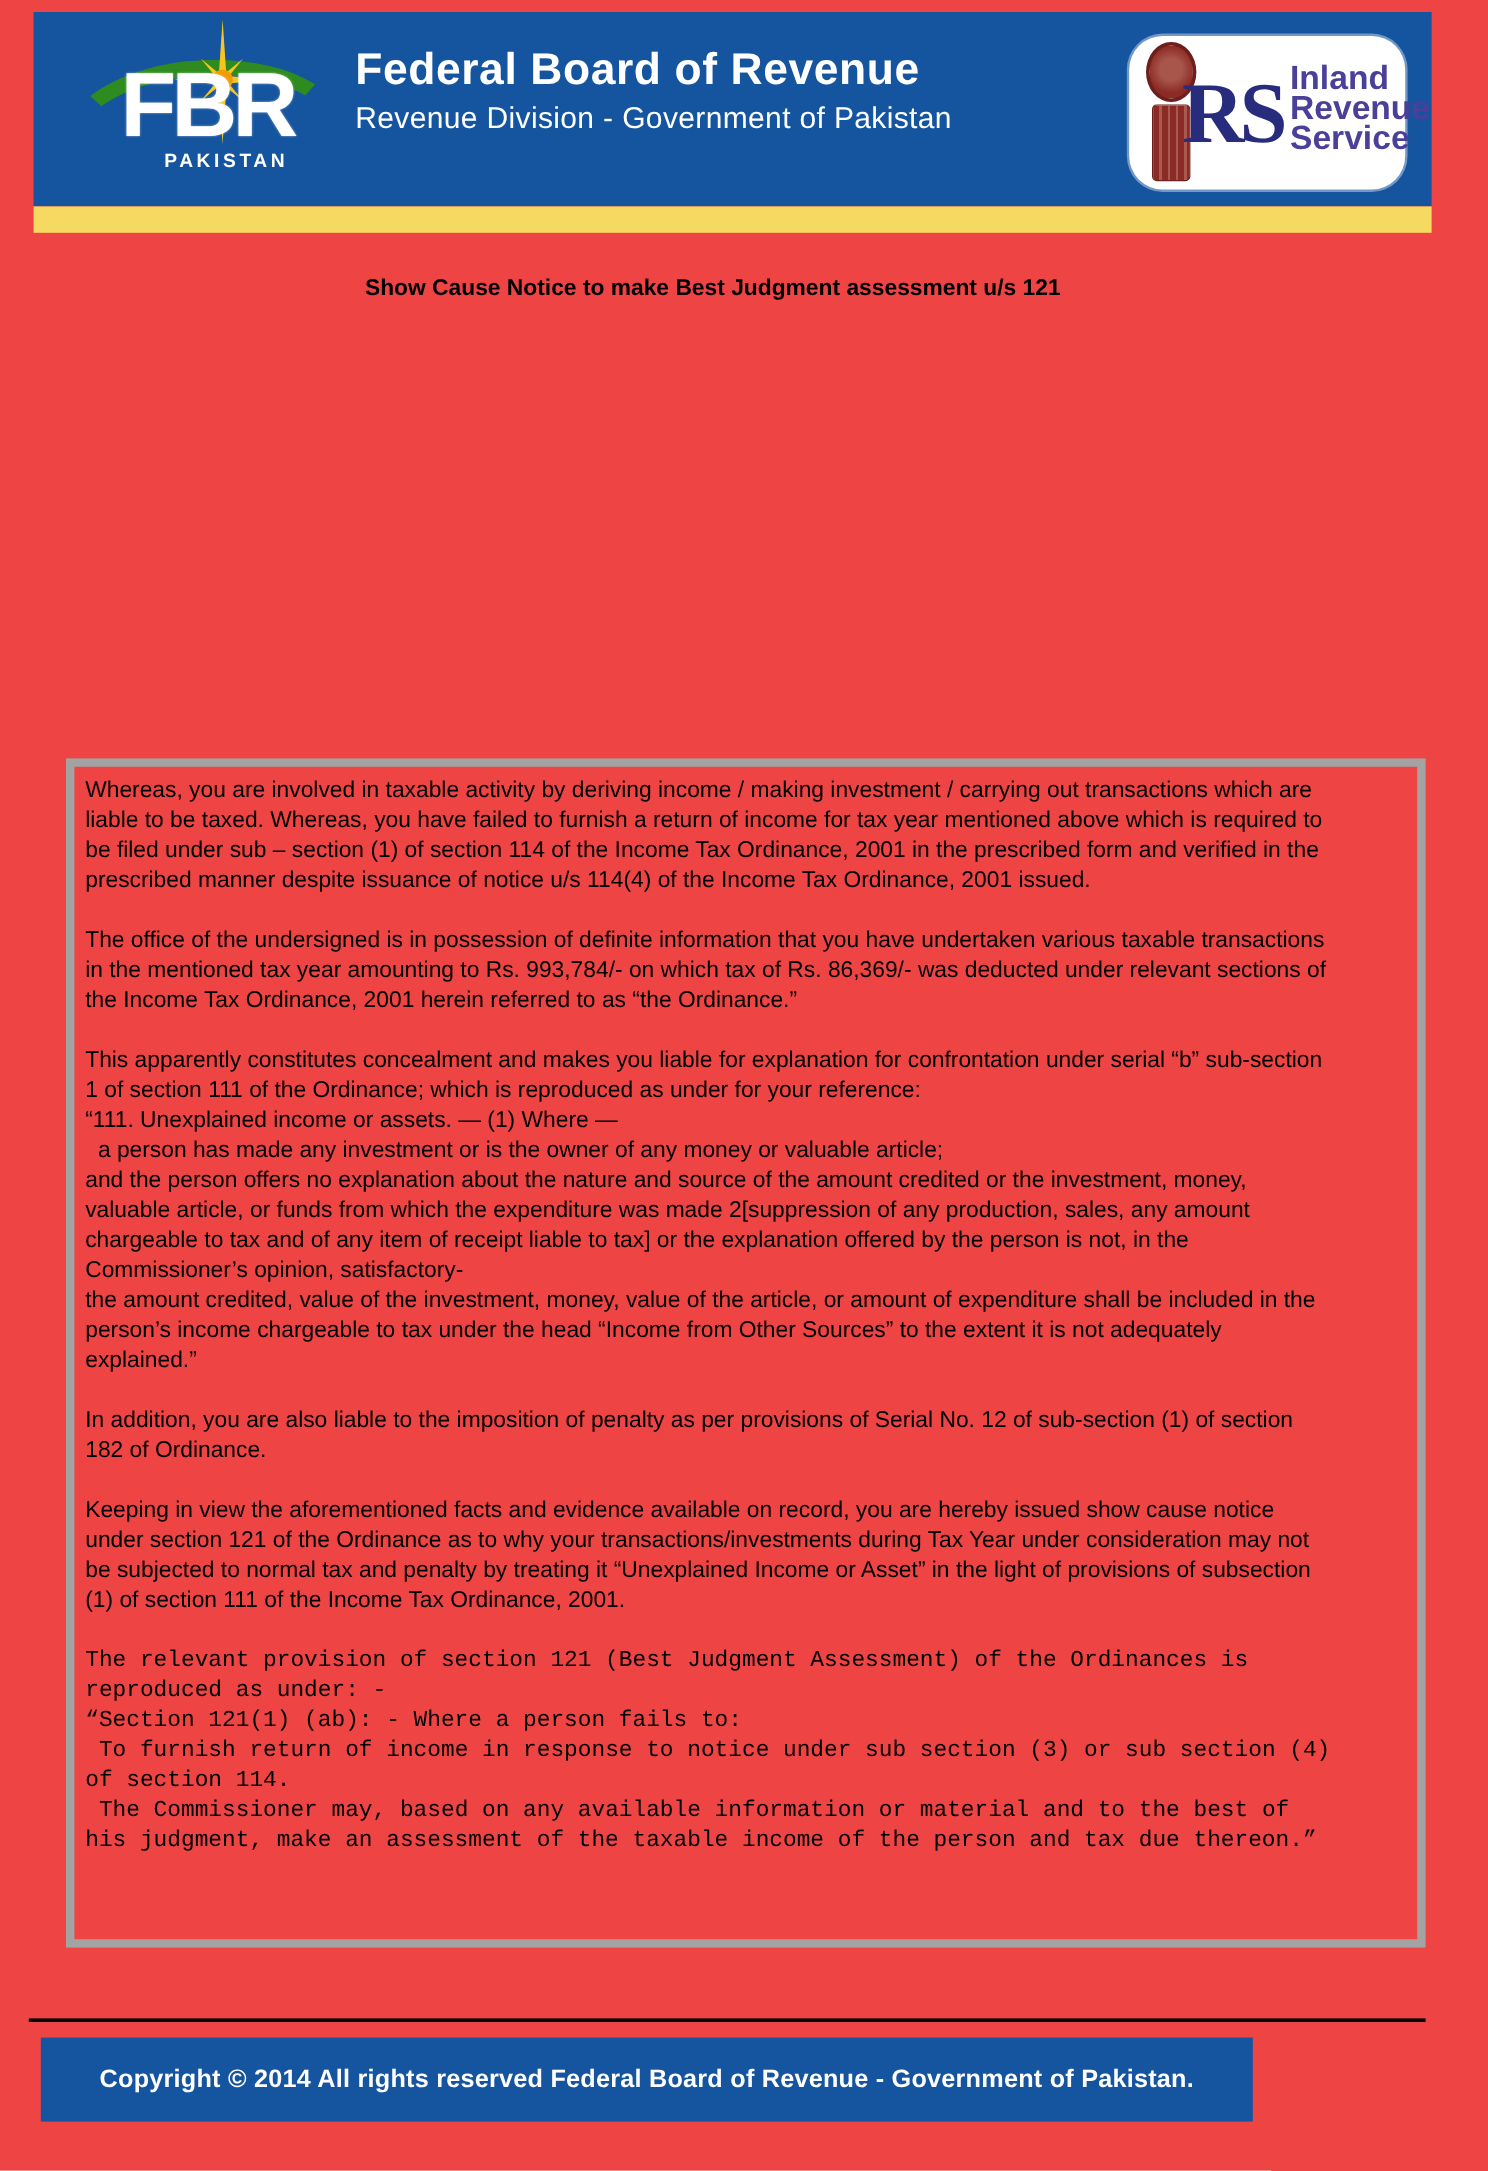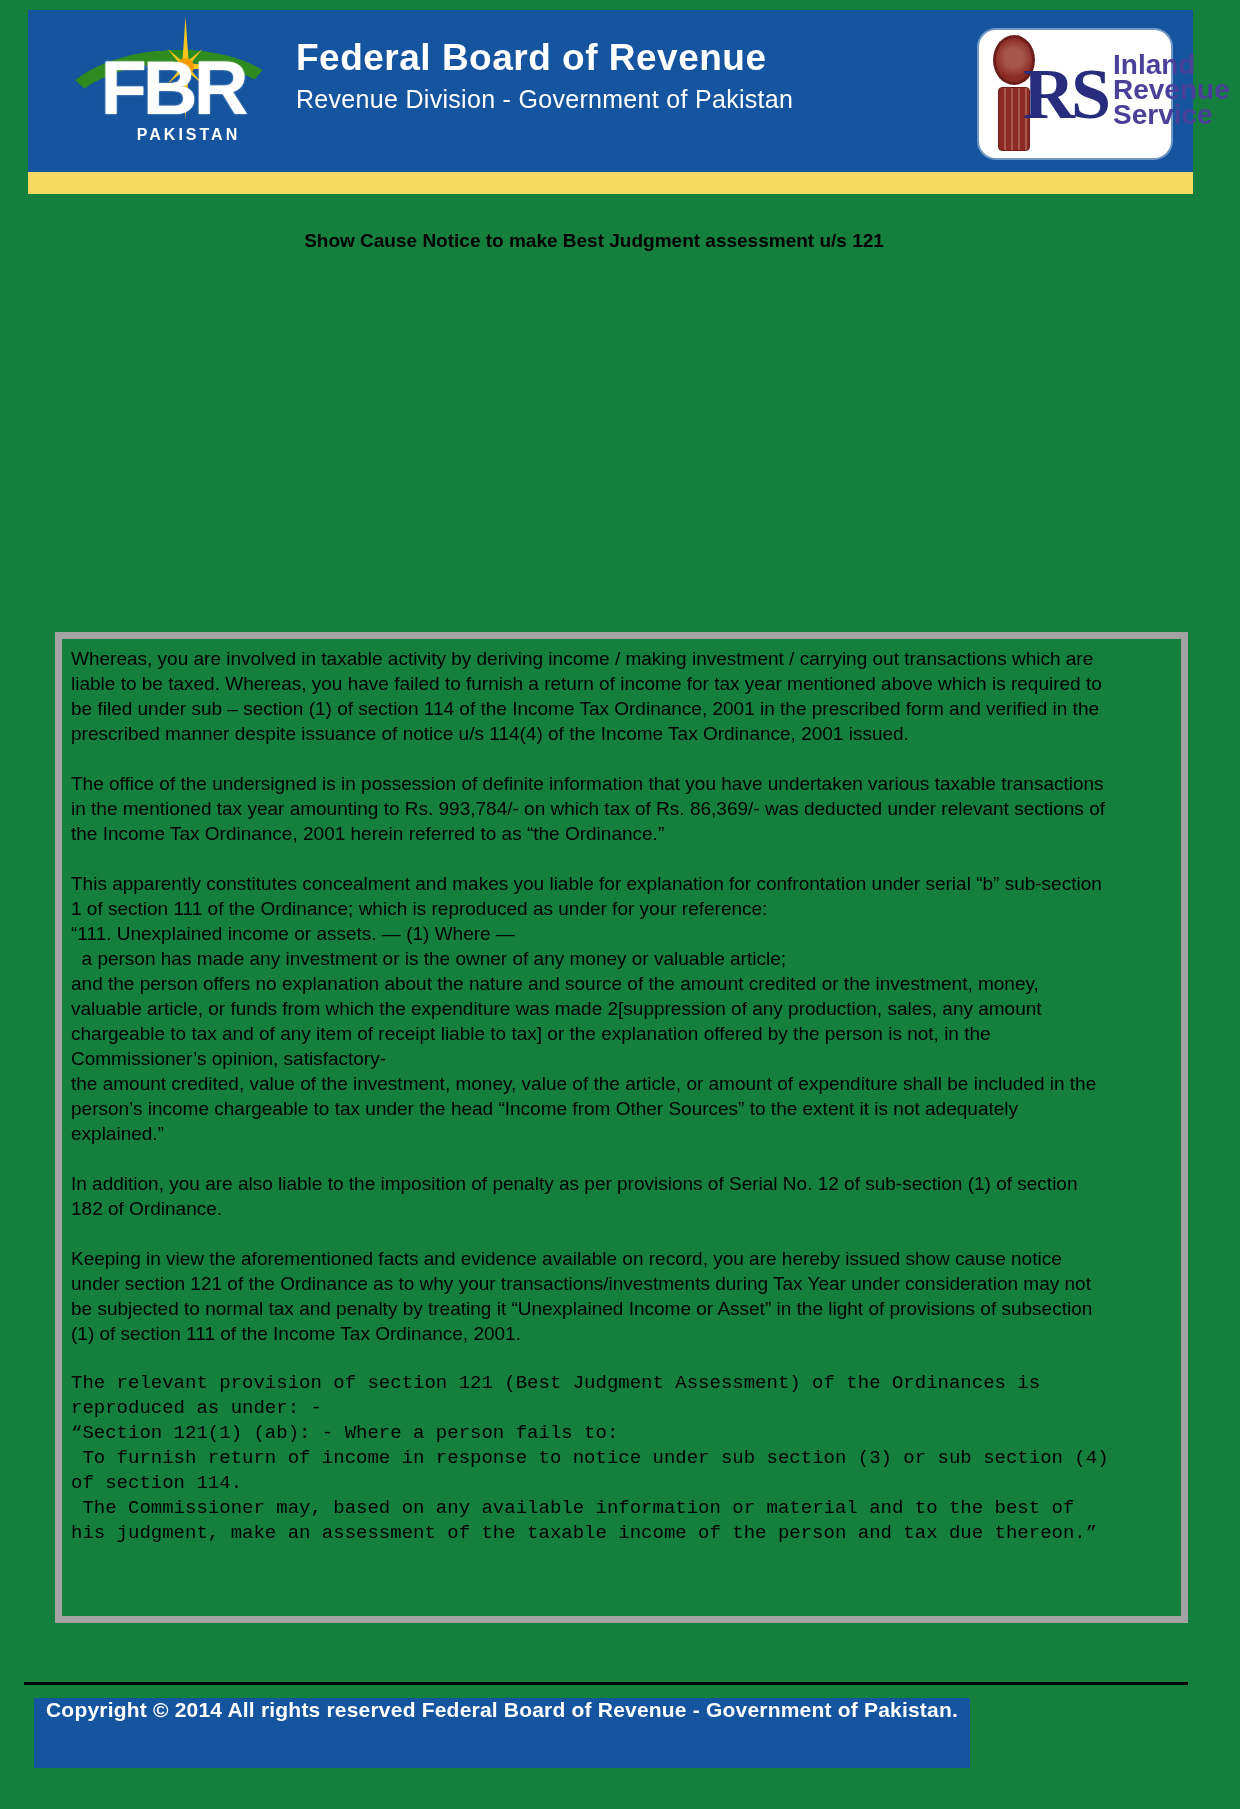--- a/index.html
+++ b/index.html
@@ -10,21 +10,21 @@
     --star-core:#F59B00;
     --irs-maroon:#8C2B26;
     --irs-maroon-dark:#6E1F1B;
     --irs-navy:#282C7D;
     --irs-indigo:#4A3F99;
     --text-black:#000000;
   }
   *{box-sizing:border-box;}
   html,body{margin:0;padding:0;background:#ffffff;}
   body{font-family:"Liberation Sans","DejaVu Sans",sans-serif;}
-  .page{position:relative;width:1240px;height:1809px;background:#15803d;overflow:hidden;}
+  .page{position:relative;width:1240px;height:1809px;background:#ef4444;overflow:hidden;}
 
   
   .topbar{position:absolute;left:28px;top:10px;width:1165px;height:162px;background:var(--brand-blue);}
   .yellow-strip{position:absolute;left:28px;top:172px;width:1165px;height:22px;background:var(--strip-yellow);}
 
   
   .fbr-logo{position:absolute;left:22px;top:2px;width:245px;height:158px;}
   .fbr-arc{position:absolute;left:2px;top:38px;width:238px;height:130px;border:13px solid transparent;
            border-top-color:var(--arc-green);border-radius:50%;transform:rotate(-3deg);}
   .fbr-star{position:absolute;left:105px;top:4px;width:60px;height:104px;}
@@ -42,21 +42,21 @@
            text-shadow:0 0 2px rgba(255,255,255,.6);}
   .fbr-country{position:absolute;left:16px;top:114px;width:100%;text-align:center;color:#fff;
            font-size:16px;font-weight:bold;letter-spacing:3px;}
 
   
   .head-titles{position:absolute;left:268px;top:26px;color:#fff;}
   .head-title{font-size:37px;font-weight:bold;letter-spacing:.5px;line-height:44px;}
   .head-subtitle{font-size:25px;font-weight:normal;margin-top:5px;letter-spacing:.3px;}
 
   
-  .irs-badge{position:absolute;right:22px;top:20px;width:192px;height:128px;background:#fff;border-radius:17px;
+  .irs-badge{position:absolute;right:22px;top:20px;width:230px;height:128px;background:#fff;border-radius:28px;
            box-shadow:0 0 0 2px rgba(255,255,255,.4);}
   .irs-cap{position:absolute;left:14px;top:5px;width:42px;height:50px;border-radius:50%;
            background:radial-gradient(circle at 50% 45%, #a8564c 30%, var(--irs-maroon) 65%);
            border:3px solid var(--irs-maroon-dark);}
   .irs-shaft{position:absolute;left:19px;top:57px;width:32px;height:64px;border-radius:4px;
            background:repeating-linear-gradient(90deg,var(--irs-maroon) 0 5px,#a85a50 5px 7px);
            border:1px solid var(--irs-maroon-dark);}
   .irs-monogram{position:absolute;left:44px;top:8px;font-family:"Liberation Serif","DejaVu Serif",serif;
            font-size:72px;font-weight:bold;line-height:112px;color:var(--irs-navy);letter-spacing:-4px;}
   .irs-wordmark{position:absolute;left:134px;top:22px;color:var(--irs-indigo);font-size:28px;
@@ -67,22 +67,22 @@
            font-size:19px;font-weight:bold;color:var(--text-black);}
 
   
   .notice-box{position:absolute;left:55px;top:632px;width:1133px;height:991px;border:7px solid #a3a3a3;
            padding:7px 70px 0 9px;font-size:19px;line-height:25px;color:var(--text-black);overflow:hidden;}
   .notice-box p{margin:0 0 25px 0;white-space:pre-wrap;}
   .notice-box p:last-child{margin-bottom:4px;font-family:Liberation Mono, monospace;}
 
   
   .foot-rule{position:absolute;left:24px;top:1682px;width:1164px;height:3px;background:#000;}
-  .footbar{position:absolute;left:34px;top:1698px;width:936px;height:70px;background:var(--brand-blue);
-           display:flex;align-items:flex-start;justify-content:center;}
+  .footbar{position:absolute;left:34px;top:1698px;width:1010px;height:70px;background:var(--brand-blue);
+           display:flex;align-items:center;justify-content:center;}
   .footbar span{color:#fff;font-size:21px;font-weight:bold;letter-spacing:.2px;}
 </style>
 </head>
 <body>
 
 <div class="page">
 
   <header class="topbar">
     <div class="fbr-logo">
       <div class="fbr-arc"></div>

